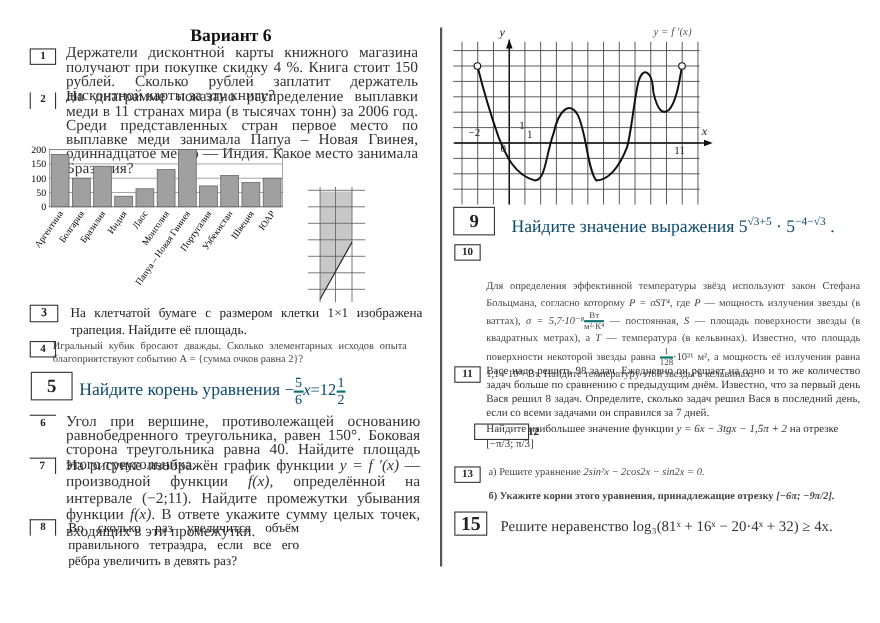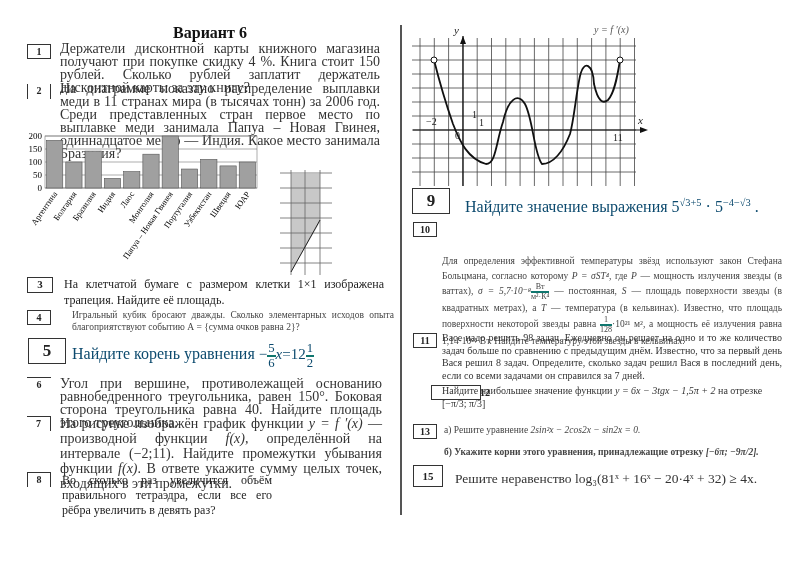--- a/index.html
+++ b/index.html
@@ -97,21 +97,21 @@
       <line x1="40" y1="0" x2="40" y2="105"></line>
     </g>
     <line x1="40" y1="50" x2="11" y2="102" stroke="#222" stroke-width="1"></line>
   </svg>
 </div>
 
 <div class="num" style="left:27px;top:277px;height:16px;width:26px;font-size:11px;">3</div>
 <div class="txt lg" style="left:64px;top:276px;width:320px;">На клетчатой бумаге с размером клетки 1×1 изображена трапеция. Найдите её площадь.</div>
 
 <div class="num" style="left:27px;top:310px;">4</div>
-<div class="txt small" style="left:72px;top:309px;width:322px;">Игральный кубик бросают дважды. Сколько элементарных исходов опыта благоприятствуют событию А = {сумма очков равна 2}?</div>
+<div class="txt small" style="left:48px;top:309px;width:322px;">Игральный кубик бросают дважды. Сколько элементарных исходов опыта благоприятствуют событию А = {сумма очков равна 2}?</div>
 
 <div class="num big" style="left:28px;top:338px;">5</div>
 <div class="txt xl" style="left:72px;top:342px;width:320px;">
   <span>Найдите корень уравнения</span>
   <span style="font-size:15px;">
     <span>−</span><span class="frac"><span class="top">5</span><span>6</span></span><i>x</i><span>=12</span><span class="frac"><span class="top">1</span><span>2</span></span>
   </span>
 </div>
 
 <div class="num" style="left:27px;top:377px;border-top:1px solid #333;border-bottom:none;border-left:none;border-right:none;">6</div>
@@ -199,16 +199,16 @@
 </div>
 
 <div class="num" style="left:413px;top:424px;">13</div>
 <div class="txt small" style="left:444px;top:423px;width:340px;line-height:14px;">
   <span>а) Решите уравнение</span> <i>2sin²x − 2cos2x − sin2x = 0.</i>
 </div>
 <div class="txt small" style="left:444px;top:445px;width:340px;line-height:14px;font-weight:bold;">
   <span>б) Укажите корни этого уравнения, принадлежащие отрезку</span> <i>[−6π; −9π/2].</i>
 </div>
 
-<div class="num big" style="left:413px;top:465px;width:30px;height:22px;line-height:20px;font-size:11px;">15</div>
+<div class="num big" style="left:413px;top:465px;width:30px;height:22px;line-height:20px;font-size:18px;">15</div>
 <div class="txt" style="left:455px;top:470px;width:340px;font-size:13.5px;line-height:18px;">
   <span>Решите неравенство</span> <span>log₃(81ˣ + 16ˣ − 20·4ˣ + 32) ≥ 4x.</span>
 </div>
 
 </body></html>

